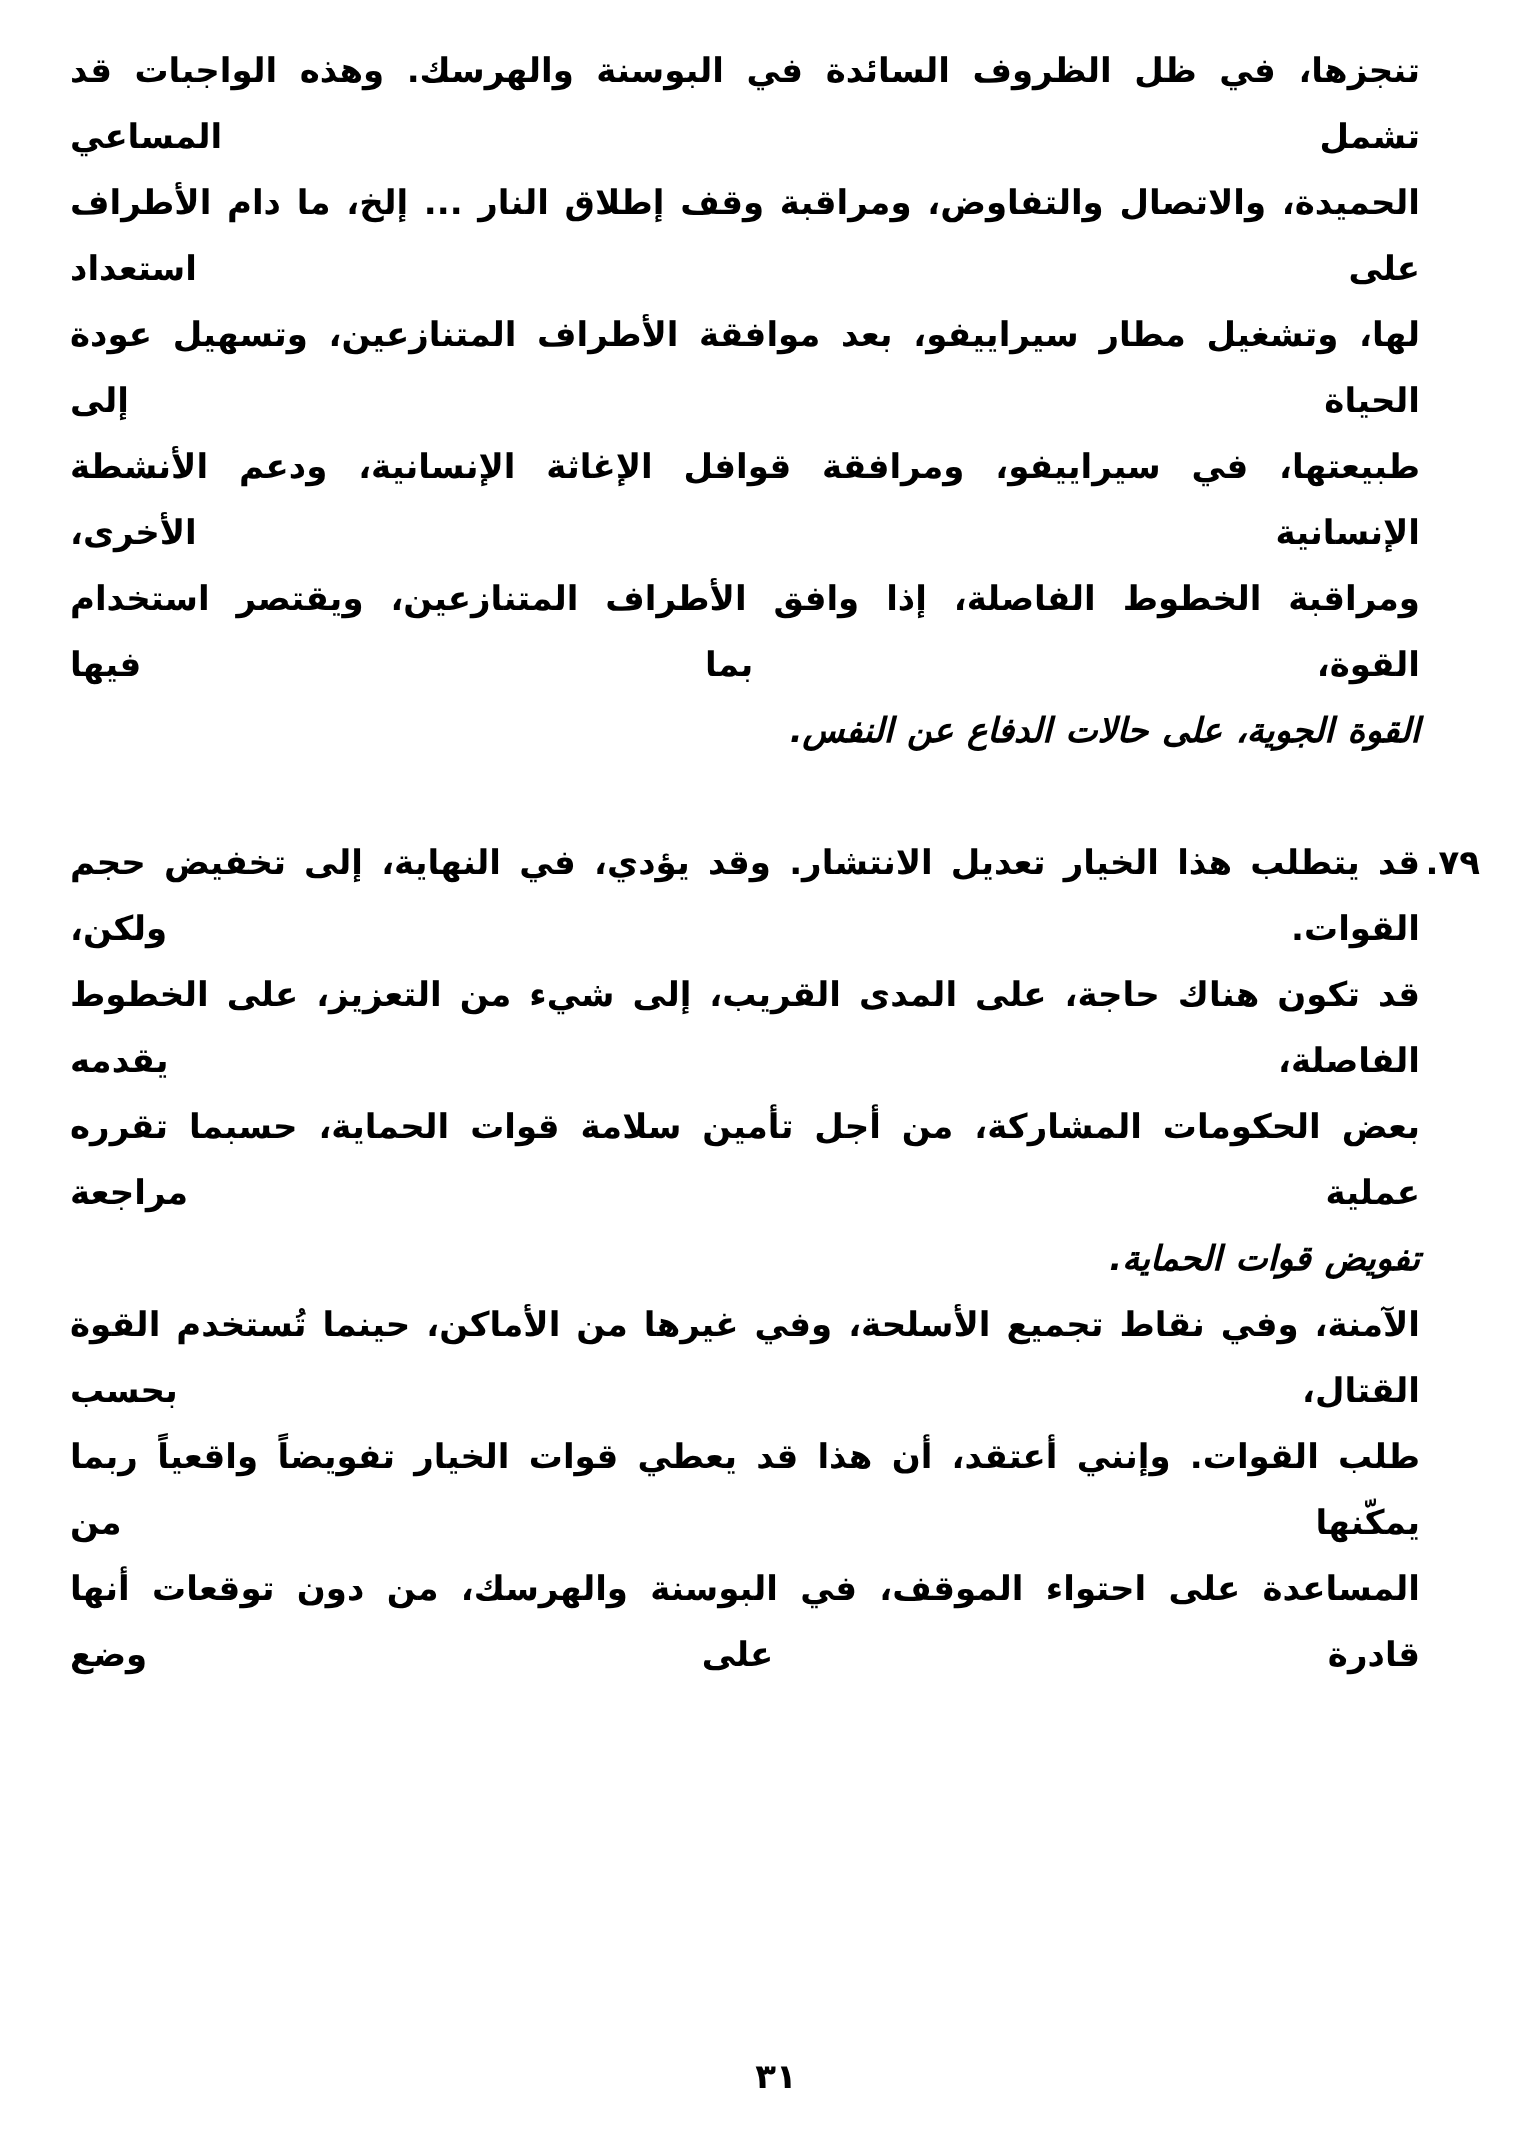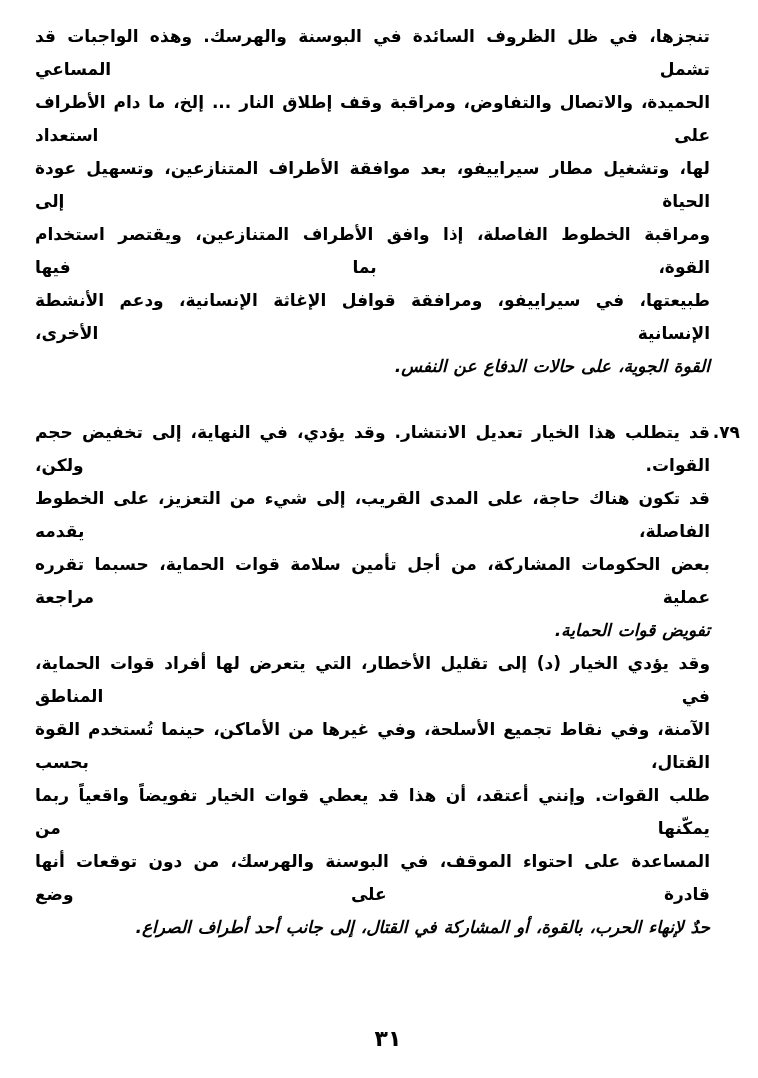--- a/index.html
+++ b/index.html
@@ -48,51 +48,49 @@
   .line.ragged {
     text-align-last: right;
     font-style: italic;
   }
   .page-number {
     position: absolute;
     bottom: 28px;
     left: 0;
     right: 0;
     text-align: center;
-    font-size: 22px;
+    font-size: 17px;
     line-height: 22px;
   }
 </style>
 </head>
 <body>
 
 <div class="page">
   <div class="text-column">
 
     <div class="block">
       <div class="line">تنجزها، في ظل الظروف السائدة في البوسنة والهرسك. وهذه الواجبات قد تشمل المساعي</div>
       <div class="line">الحميدة، والاتصال والتفاوض، ومراقبة وقف إطلاق النار ... إلخ، ما دام الأطراف على استعداد</div>
       <div class="line">لها، وتشغيل مطار سيراييفو، بعد موافقة الأطراف المتنازعين، وتسهيل عودة الحياة إلى</div>
+      <div class="line">طبيعتها، في سيراييفو، ومرافقة قوافل الإغاثة الإنسانية، ودعم الأنشطة الإنسانية الأخرى،</div>
       <div class="line">ومراقبة الخطوط الفاصلة، إذا وافق الأطراف المتنازعين، ويقتصر استخدام القوة، بما فيها</div>
-      <div class="line">طبيعتها، في سيراييفو، ومرافقة قوافل الإغاثة الإنسانية، ودعم الأنشطة الإنسانية الأخرى،</div>
       <div class="line ragged">القوة الجوية، على حالات الدفاع عن النفس.</div>
     </div>
 
     <div class="block no-gap">
       <span class="para-number">٧٩.</span>
       <div class="line">قد يتطلب هذا الخيار تعديل الانتشار. وقد يؤدي، في النهاية، إلى تخفيض حجم القوات. ولكن،</div>
       <div class="line">قد تكون هناك حاجة، على المدى القريب، إلى شيء من التعزيز، على الخطوط الفاصلة، يقدمه</div>
       <div class="line">بعض الحكومات المشاركة، من أجل تأمين سلامة قوات الحماية، حسبما تقرره عملية مراجعة</div>
       <div class="line ragged">تفويض قوات الحماية.</div>
     </div>
 
     <div class="block">
-      <div class="line">وقد يؤدي الخيار (د) إلى تقليل الأخطار، التي يتعرض لها أفراد قوات الحماية، في المناطق</div>
       <div class="line">الآمنة، وفي نقاط تجميع الأسلحة، وفي غيرها من الأماكن، حينما تُستخدم القوة القتال، بحسب</div>
       <div class="line">طلب القوات. وإنني أعتقد، أن هذا قد يعطي قوات الخيار تفويضاً واقعياً ربما يمكّنها من</div>
       <div class="line">المساعدة على احتواء الموقف، في البوسنة والهرسك، من دون توقعات أنها قادرة على وضع</div>
-      <div class="line ragged">حدٌ لإنهاء الحرب، بالقوة، أو المشاركة في القتال، إلى جانب أحد أطراف الصراع.</div>
     </div>
 
   </div>
 
   <div class="page-number">٣١</div>
 </div>
 
 </body></html>

